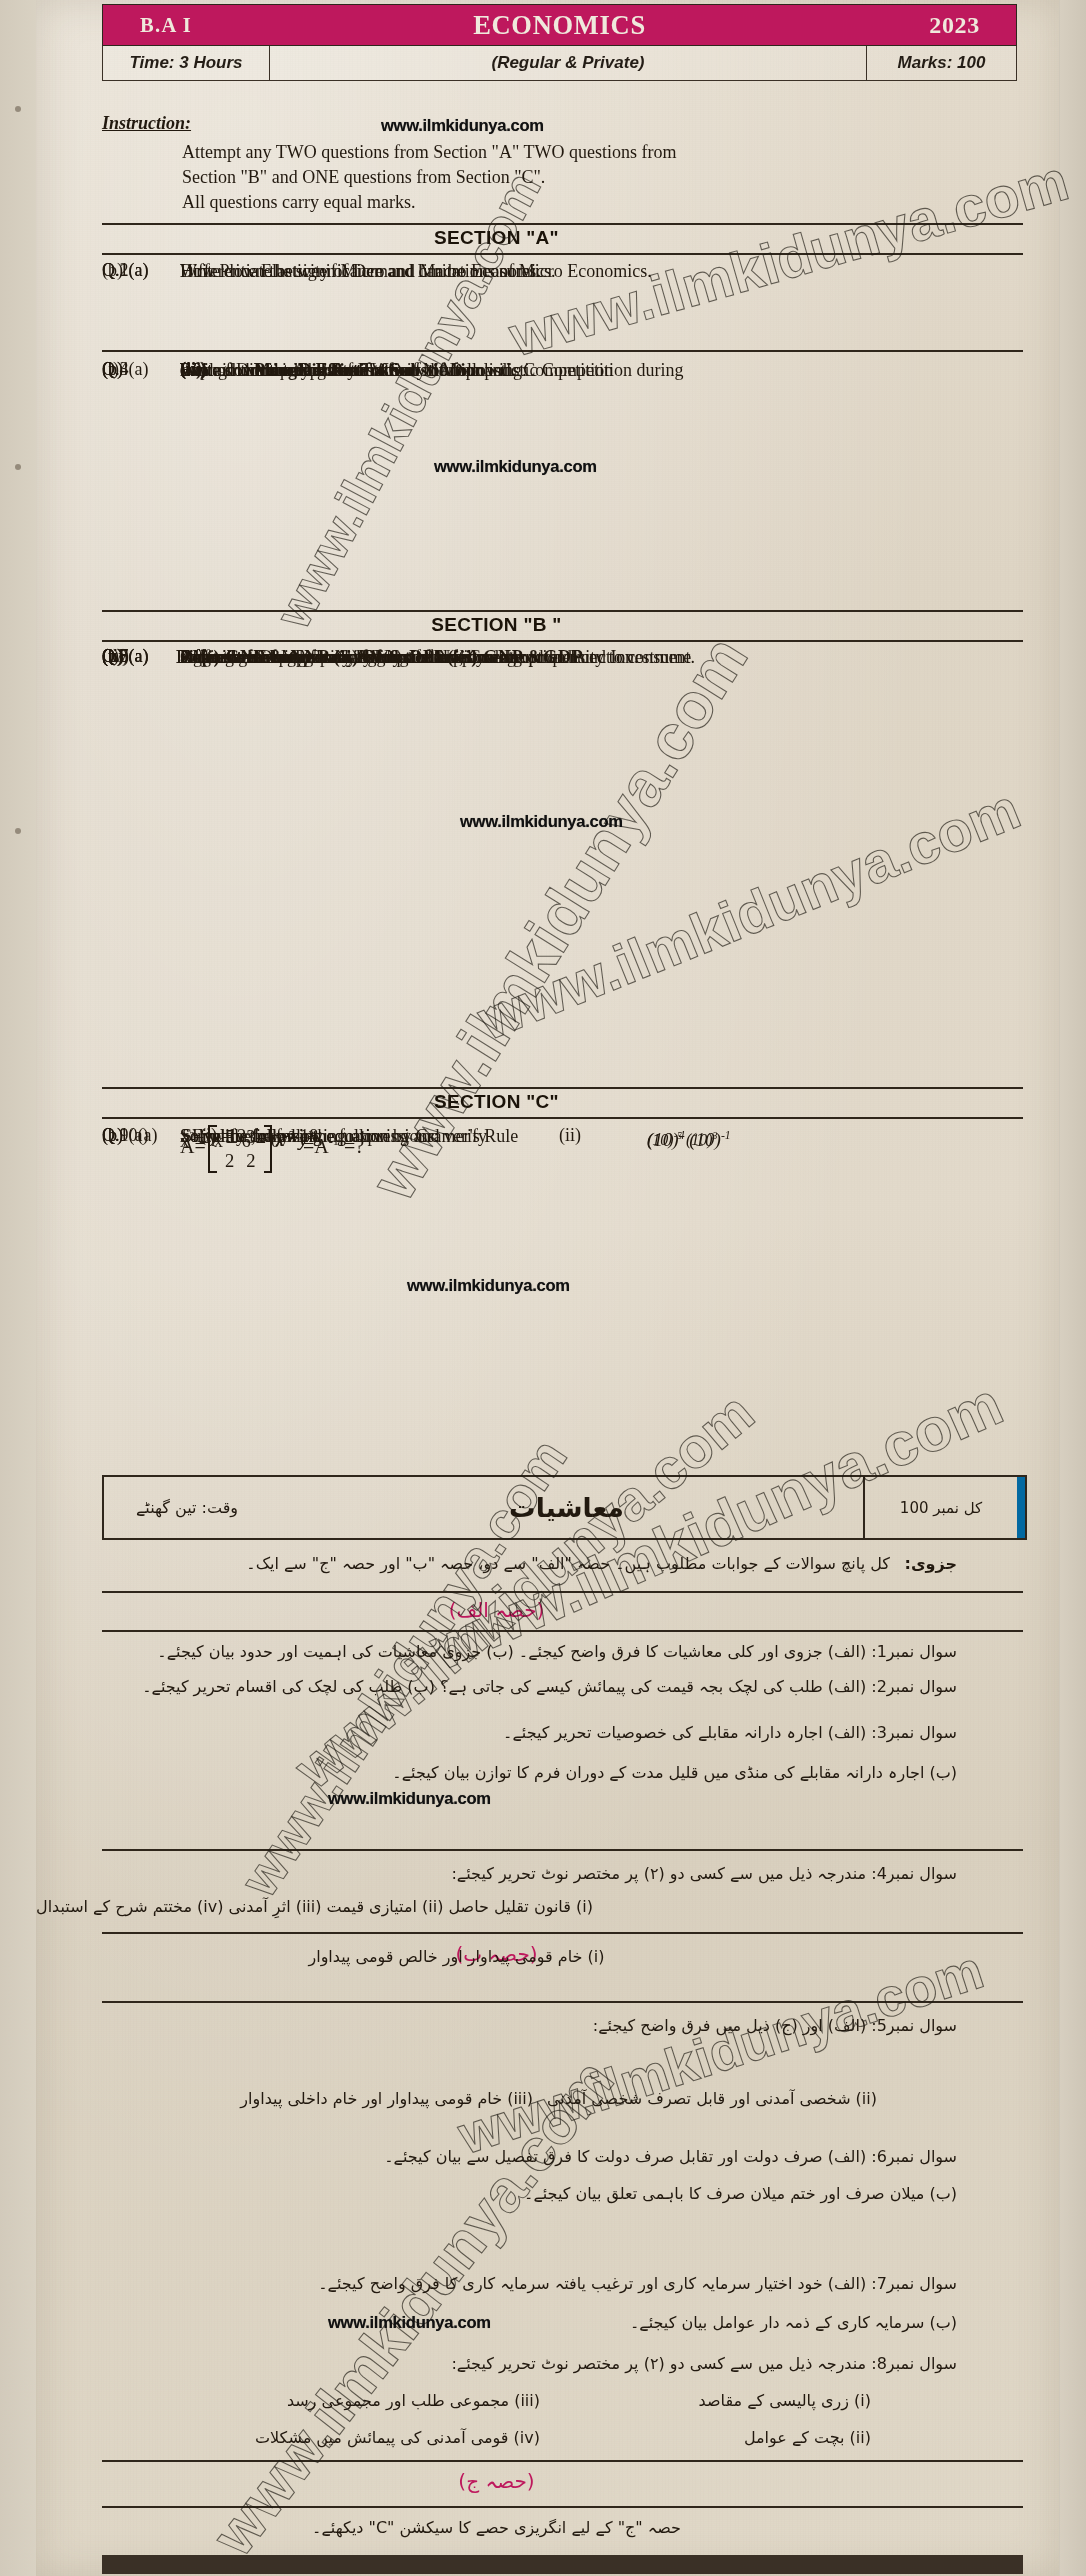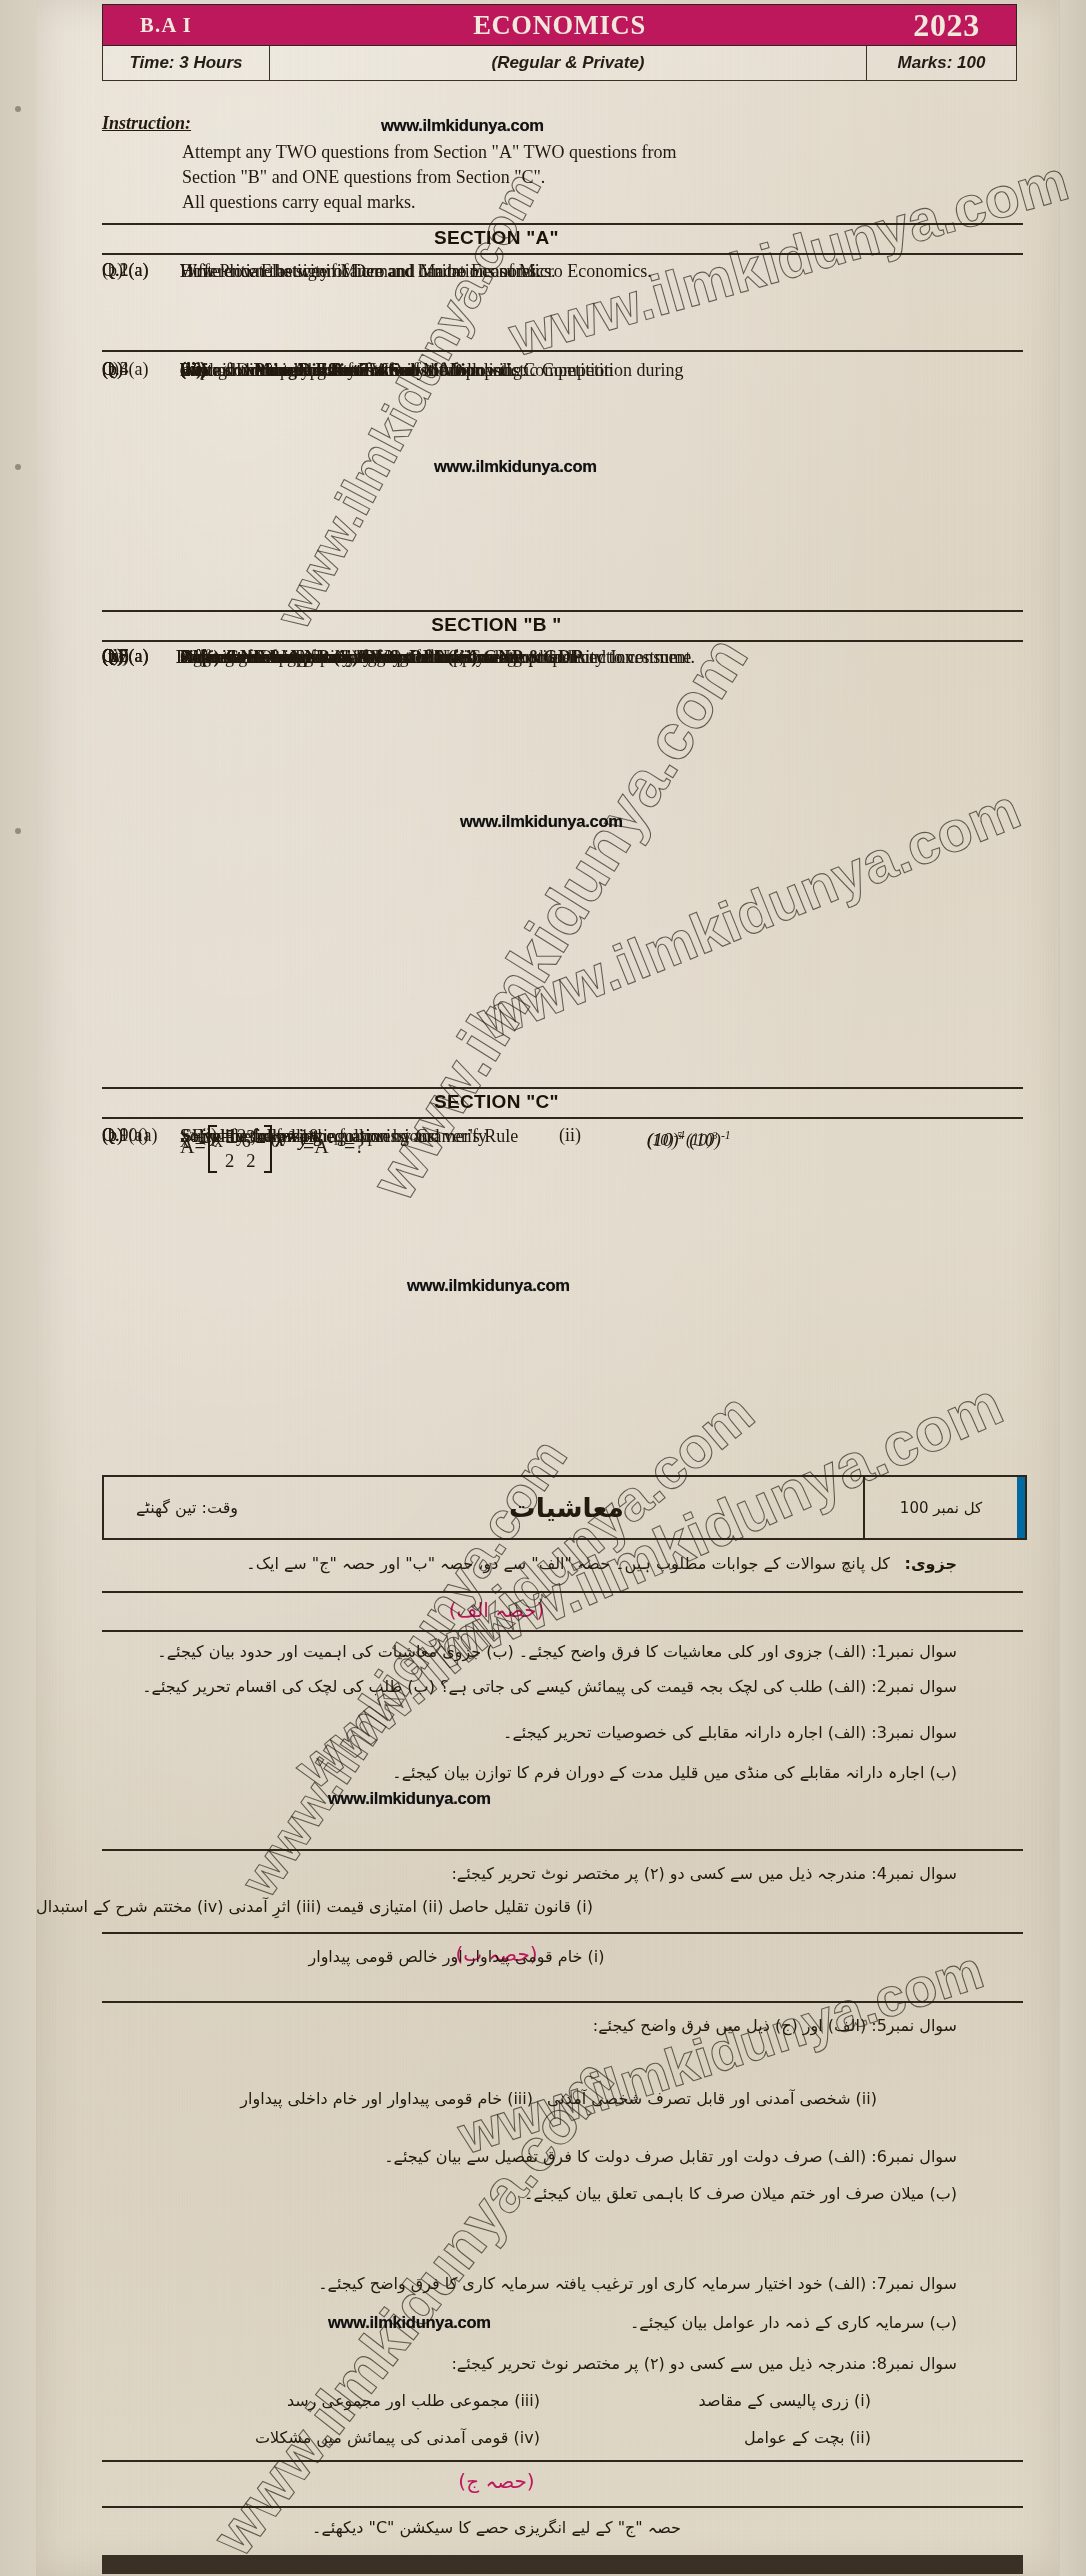--- a/index.html
+++ b/index.html
@@ -35,21 +35,21 @@
   .hdr-band{
     height:40px;background:#be185d;color:#efe9dc;
     display:flex;align-items:center;position:relative;
     border:1.3px solid #2e261c;
     letter-spacing:0.7px;
   }
   .hdr-band .c{position:absolute;white-space:nowrap;
     font-family:"Liberation Serif", serif;font-weight:bold;}
   .hdr-band .c.k{left:37px;font-size:20.5px;letter-spacing:1.3px;}
   .hdr-band .c.t{left:50%;transform:translateX(-50%);font-size:26.5px;letter-spacing:0.7px;}
-  .hdr-band .c.y{right:36px;font-size:32px;margin-left:13px;}
+  .hdr-band .c.y{right:36px;font-size:24px;margin-left:13px;}
 
   .hdr-row2{display:flex;height:34px;border:1.3px solid #3a3026;border-top:none;
     background:rgba(255,255,255,.12);}
   .hdr-row2 .cell{display:flex;align-items:center;justify-content:center;
     font-style:italic;font-weight:bold;font-size:17px;color:#241d16;
     font-family:"Liberation Sans", sans-serif;}
   .hdr-row2 .c1{width:166px;border-right:1.3px solid #3a3026;}
   .hdr-row2 .c2{flex:1;border-right:1.3px solid #3a3026;}
   .hdr-row2 .c3{width:149px;}
 

